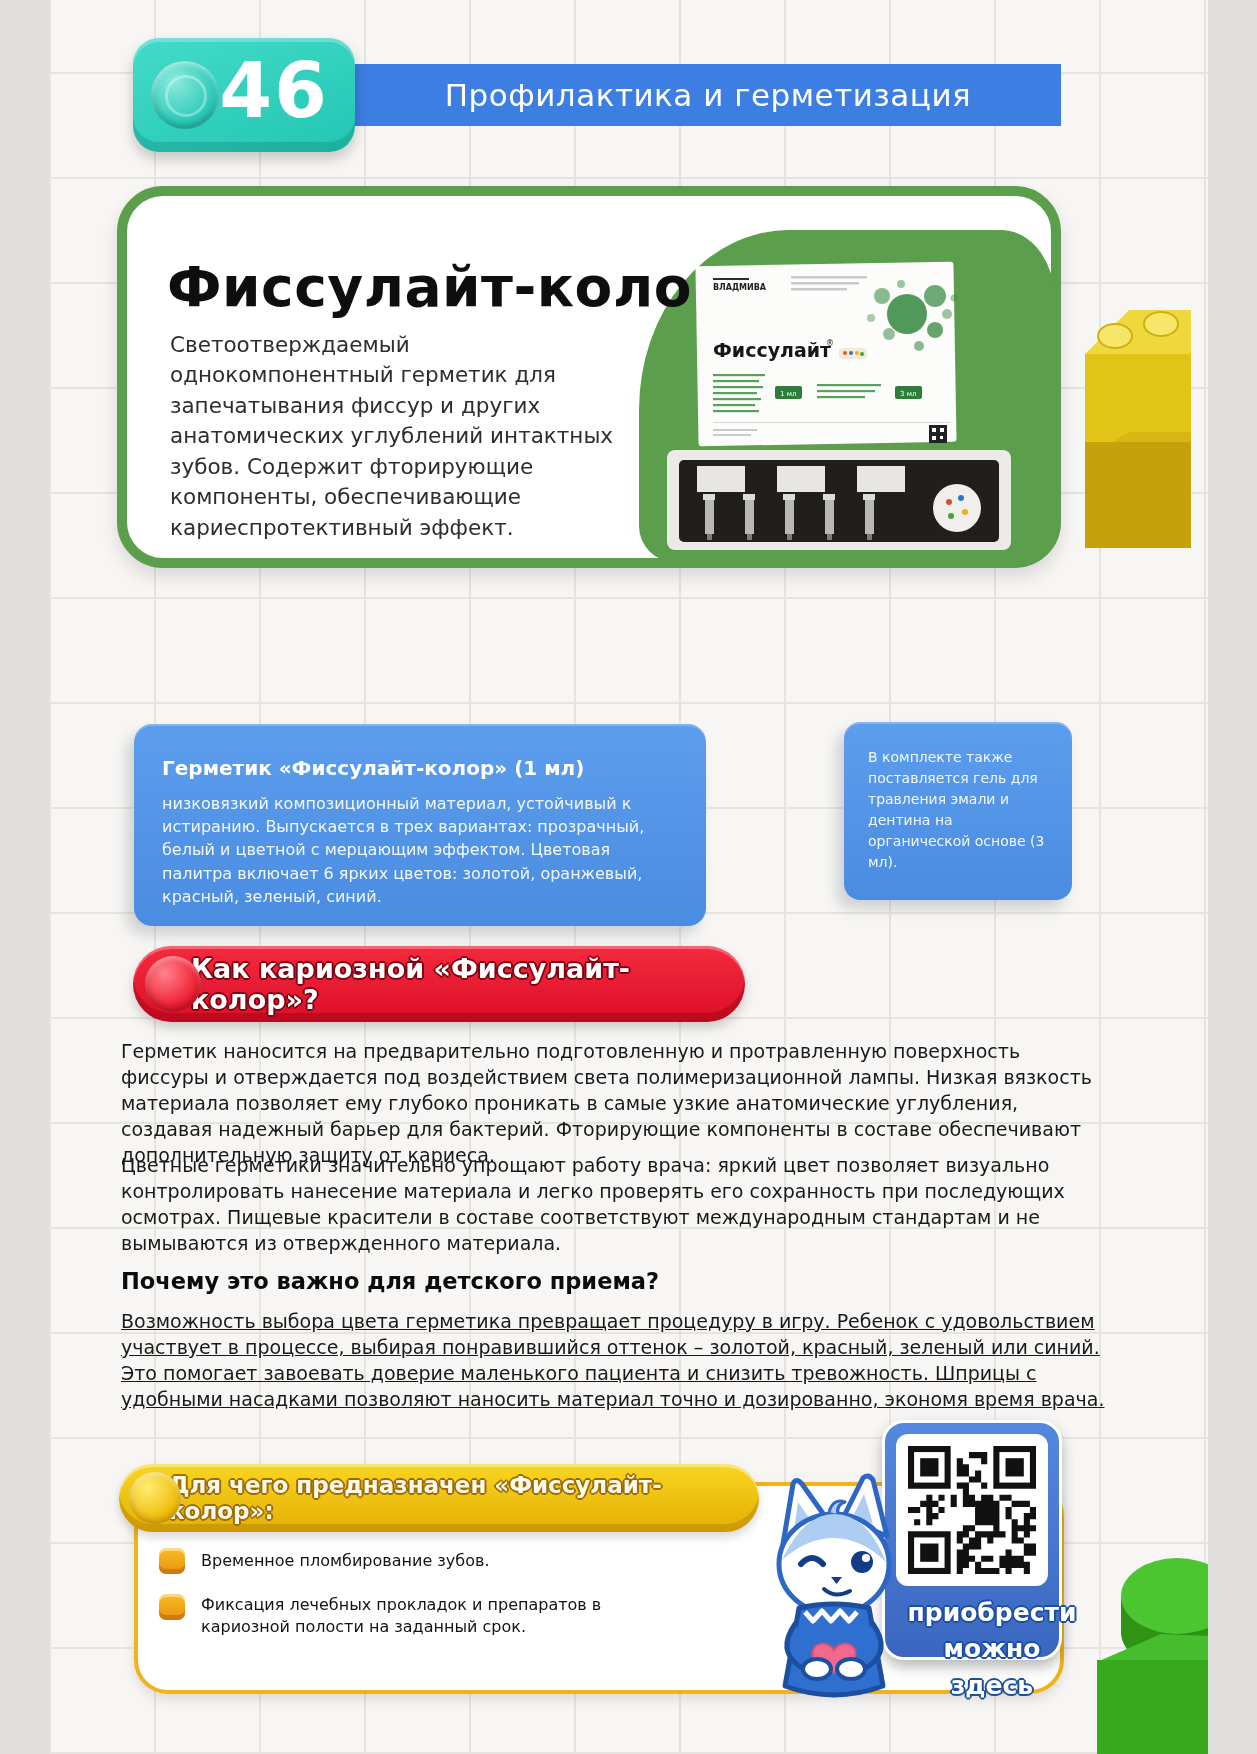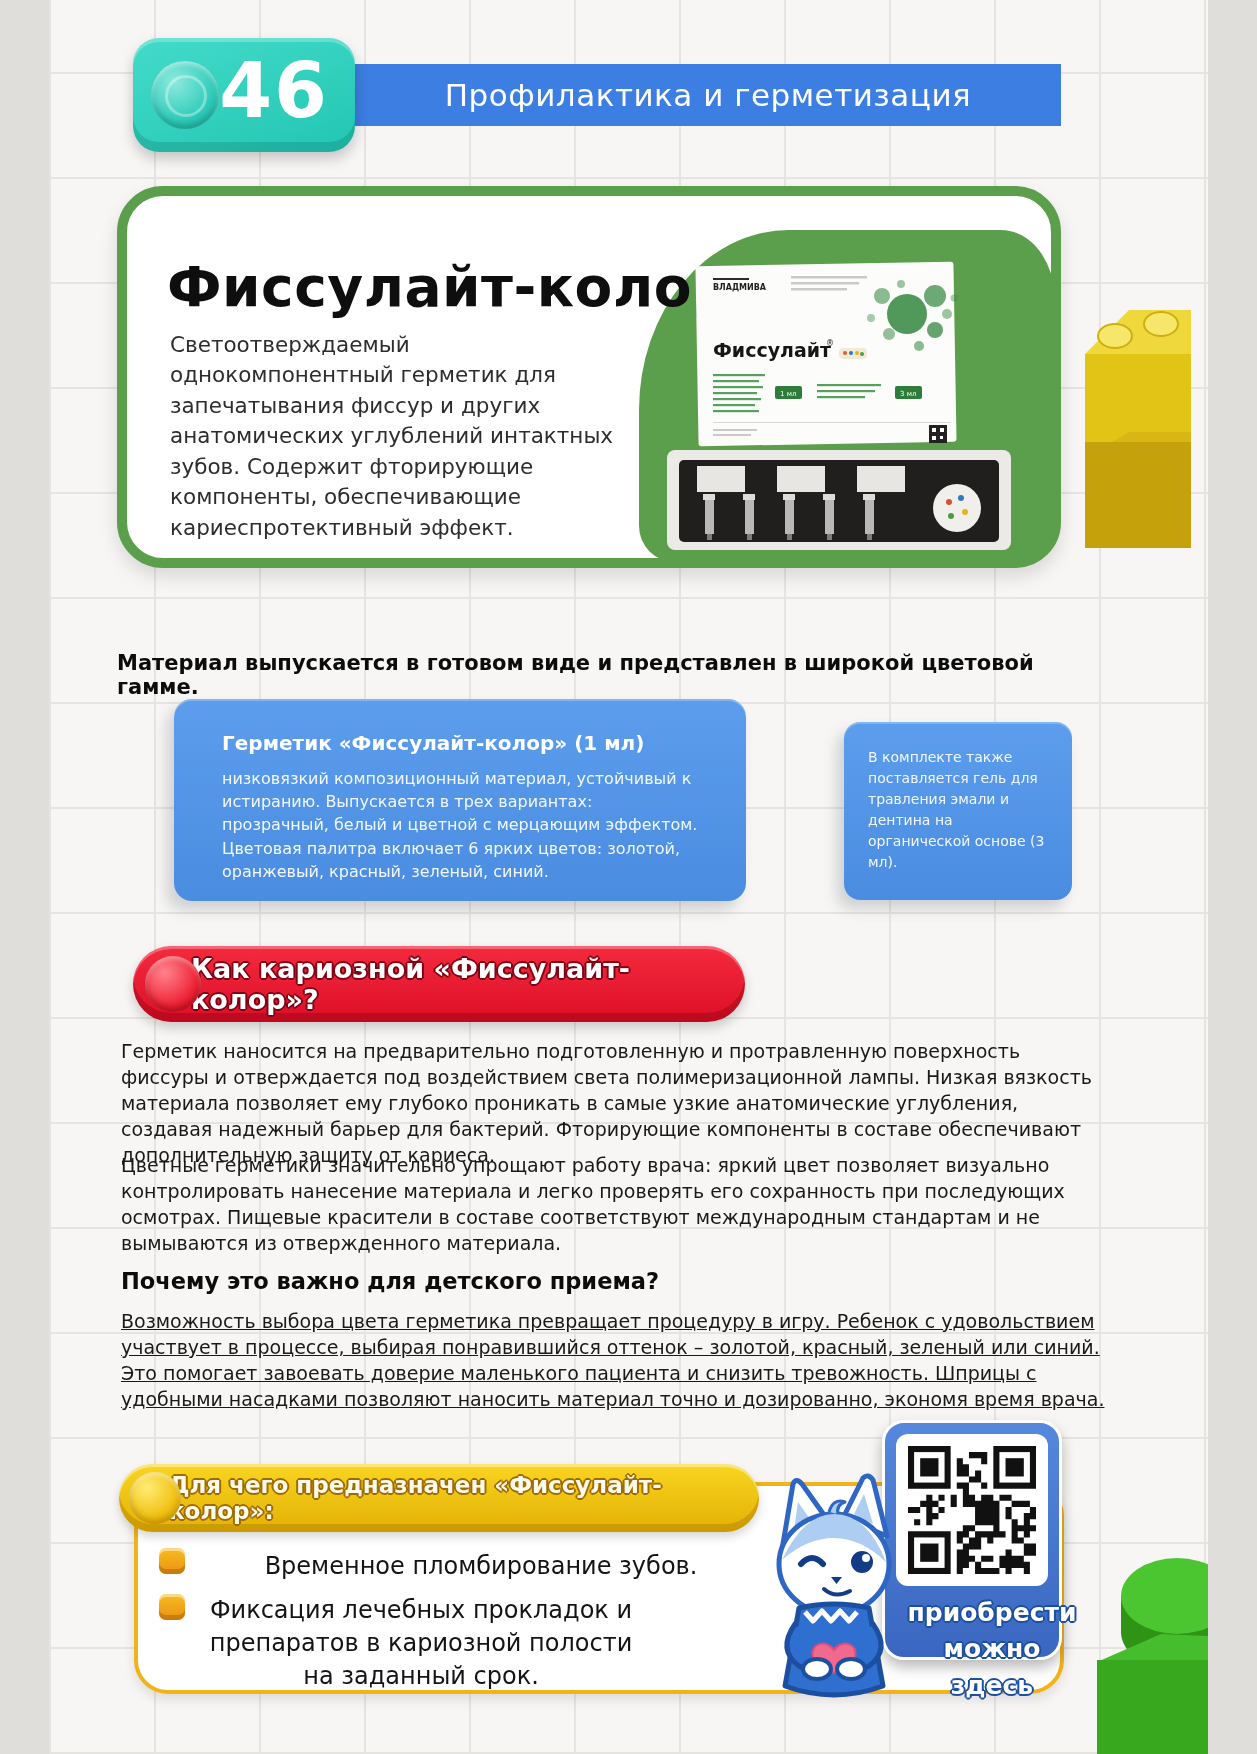--- a/index.html
+++ b/index.html
@@ -37,21 +37,21 @@
   .pkg-svg{right:12px;bottom:2px;width:400px;height:330px;}
   .pkg-svg text{font-family:"DejaVu Sans",sans-serif;}
 
   
   .intro{left:68px;top:630px;width:960px;font-size:21px;font-weight:700;color:#0c0c0c;}
 
   
   .blue-box{background:linear-gradient(180deg,#5c9ded,#4a8ce0);
     box-shadow:-7px 9px 14px rgba(50,60,80,.20), inset 0 2px 0 rgba(255,255,255,.25);
     color:#f3f8ff;box-sizing:border-box;}
-  .box-left{left:85px;top:699px;width:572px;height:202px;border-radius:18px;padding:32px 48px 0;margin-left:40px;}
+  .box-left{left:85px;top:724px;width:572px;height:202px;border-radius:18px;padding:32px 28px 0;}
   .box-left-title{font-size:20px;font-weight:700;color:#fff;margin:0 0 12px 0;}
   .box-left-body{font-size:16px;line-height:1.45;margin:0;}
   .box-right{left:795px;top:722px;width:228px;height:178px;border-radius:16px;padding:25px 24px 0;
     font-size:14px;line-height:1.5;}
 
   
   .banner-red{left:84px;top:946px;width:612px;height:76px;border-radius:38px;z-index:2;
     background:linear-gradient(180deg,#f42a3e,#dc0e26);
     box-shadow:inset 0 -9px 0 rgba(125,0,14,.32), inset 0 3px 0 rgba(255,255,255,.28), 0 6px 12px rgba(0,0,0,.18);
     display:flex;align-items:center;justify-content:center;}
@@ -75,21 +75,21 @@
     display:flex;align-items:center;justify-content:center;}
   .stud-yellow{left:10px;top:8px;width:52px;height:52px;border-radius:50%;
     background:radial-gradient(circle at 35% 30%,#ffec74,#f0c010 62%,#d09e05);
     box-shadow:inset 0 -4px 6px rgba(150,100,0,.45), inset 0 3px 4px rgba(255,255,255,.5);}
   .banner-yellow-label{margin-left:50px;font-size:23px;font-weight:800;color:#fffbe9;
     text-shadow:-2px 0 #a06b05,2px 0 #a06b05,0 -2px #a06b05,0 2px #a06b05,-1px -1px #a06b05,1px 1px #a06b05,-1px 1px #a06b05,1px -1px #a06b05;}
   .bullet-sq{width:26px;height:26px;border-radius:7px;z-index:2;
     background:linear-gradient(180deg,#f9bc22,#e89212);
     box-shadow:inset 0 -5px 0 rgba(170,90,0,.45), inset 0 3px 0 rgba(255,255,255,.45);}
   .b1{left:110px;top:1548px;} .b2{left:110px;top:1594px;}
-  .bullet-text{font-size:24px;color:#141414;line-height:1.38;z-index:2;text-align:center;}
+  .bullet-text{font-size:16px;color:#141414;line-height:1.38;z-index:2;}
   .t1{left:152px;top:1550px;width:560px;}
   .t2{left:152px;top:1594px;width:440px;}
 
   
   .qr-card{left:833px;top:1420px;width:180px;height:240px;border-radius:22px;z-index:3;
     background:linear-gradient(180deg,#5588dd,#3a66bf);border:3px solid #fff;box-sizing:border-box;
     box-shadow:0 7px 14px rgba(0,0,0,.28);}
   .qr-panel{left:11px;top:11px;width:152px;height:152px;background:#fff;border-radius:12px;
     display:flex;align-items:center;justify-content:center;}
   .qr-btn-label{left:0;top:172px;width:100%;text-align:center;font-size:25px;font-weight:800;color:#fff;line-height:1.45;
@@ -222,21 +222,20 @@
 
   <svg class="abs brick-yellow" viewBox="0 0 120 272">
     <polygon points="14,62 58,18 120,18 120,62" fill="#efd83c"></polygon>
     <rect x="14" y="62" width="106" height="88" fill="#e2c417"></rect>
     <ellipse cx="44" cy="44" rx="17" ry="12" fill="#f6e66a" stroke="#cfae10" stroke-width="2"></ellipse>
     <ellipse cx="90" cy="32" rx="17" ry="12" fill="#f6e66a" stroke="#cfae10" stroke-width="2"></ellipse>
     <polygon points="14,166 58,140 120,140 120,166" fill="#d9b614"></polygon>
     <rect x="14" y="150" width="106" height="106" fill="#c5a10c"></rect>
   </svg>
 
-  <p class="abs intro">Материал выпускается в готовом виде и представлен в широкой цветовой гамме.</p>
 
   <div class="abs blue-box box-left">
     <p class="box-left-title">Герметик «Фиссулайт-колор» (1 мл)</p>
     <p class="box-left-body">низковязкий композиционный материал, устойчивый к истиранию. Выпускается в трех вариантах: прозрачный, белый и цветной с мерцающим эффектом. Цветовая палитра включает 6 ярких цветов: золотой, оранжевый, красный, зеленый, синий.</p>
   </div>
   <div class="abs blue-box box-right">
     <span>В комплекте также поставляется гель для травления эмали и дентина на органической основе (3 мл).</span>
   </div>
 
   <div class="abs banner-red">

